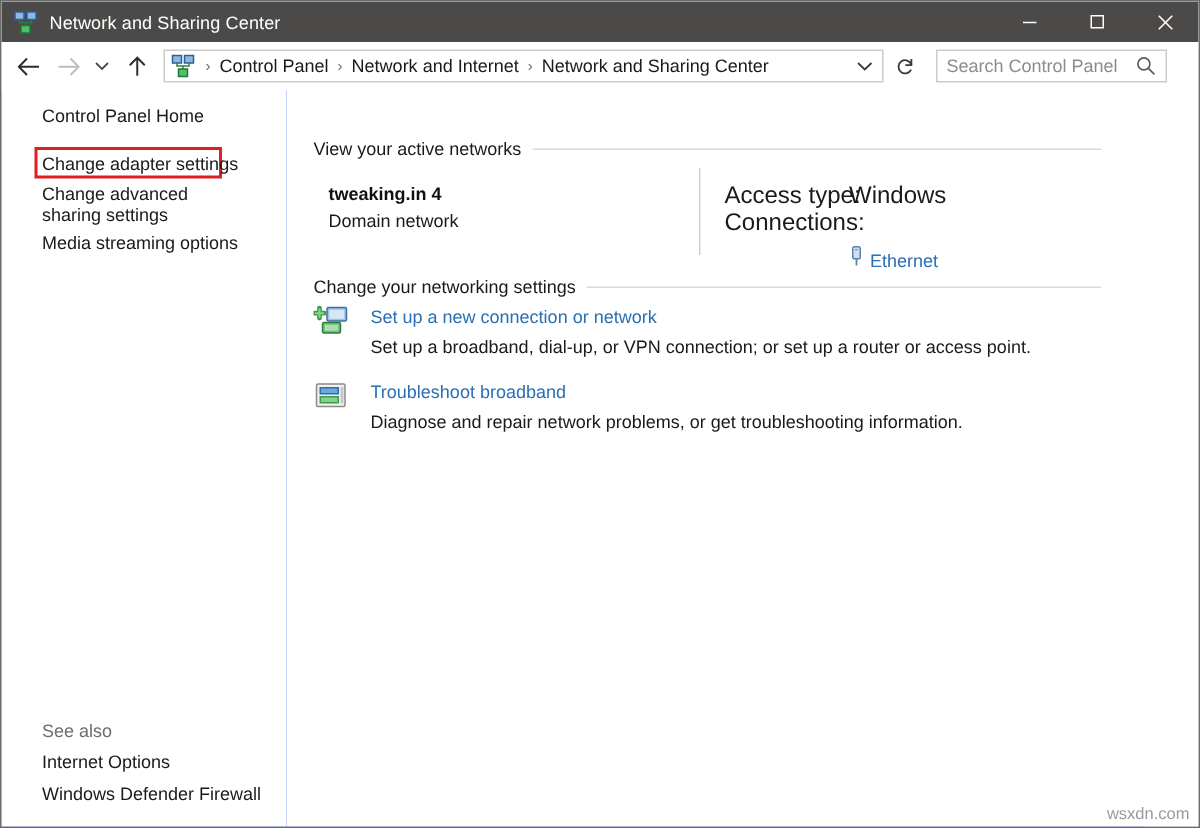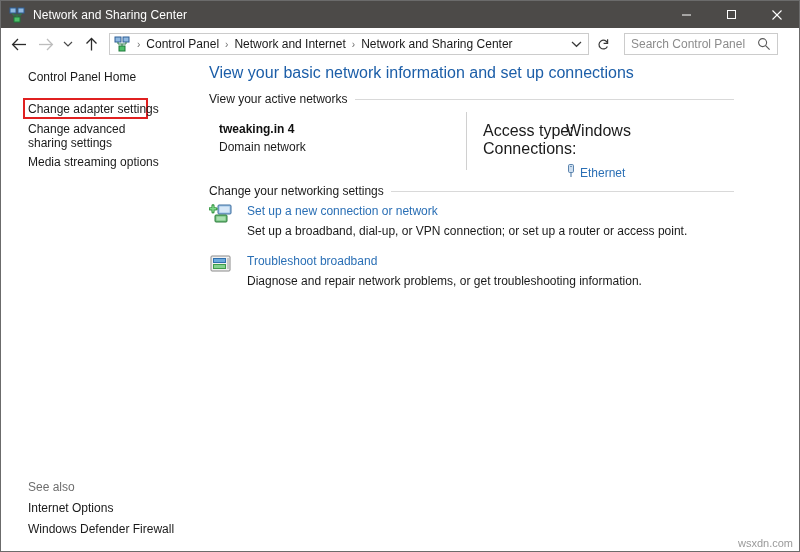--- a/index.html
+++ b/index.html
@@ -496,21 +496,20 @@
 
       <div id="see-also-label">See also</div>
 
       <div class="side-link" id="side-internet-options">Internet Options</div>
 
       <div class="side-link" id="side-firewall">Windows Defender Firewall</div>
     </div>
 
     <div id="main">
 
-      <div id="page-title">View your basic network information and set up connections</div>
 
       <div class="section-rule" id="rule-active"></div>
       <div class="section-head" id="head-active">View your active networks</div>
 
       <div id="net-name">tweaking.in 4</div>
       <div id="net-type">Domain network</div>
 
       <div id="net-divider"></div>
 
       <div class="det-label" id="lbl-access">Access type:</div>

